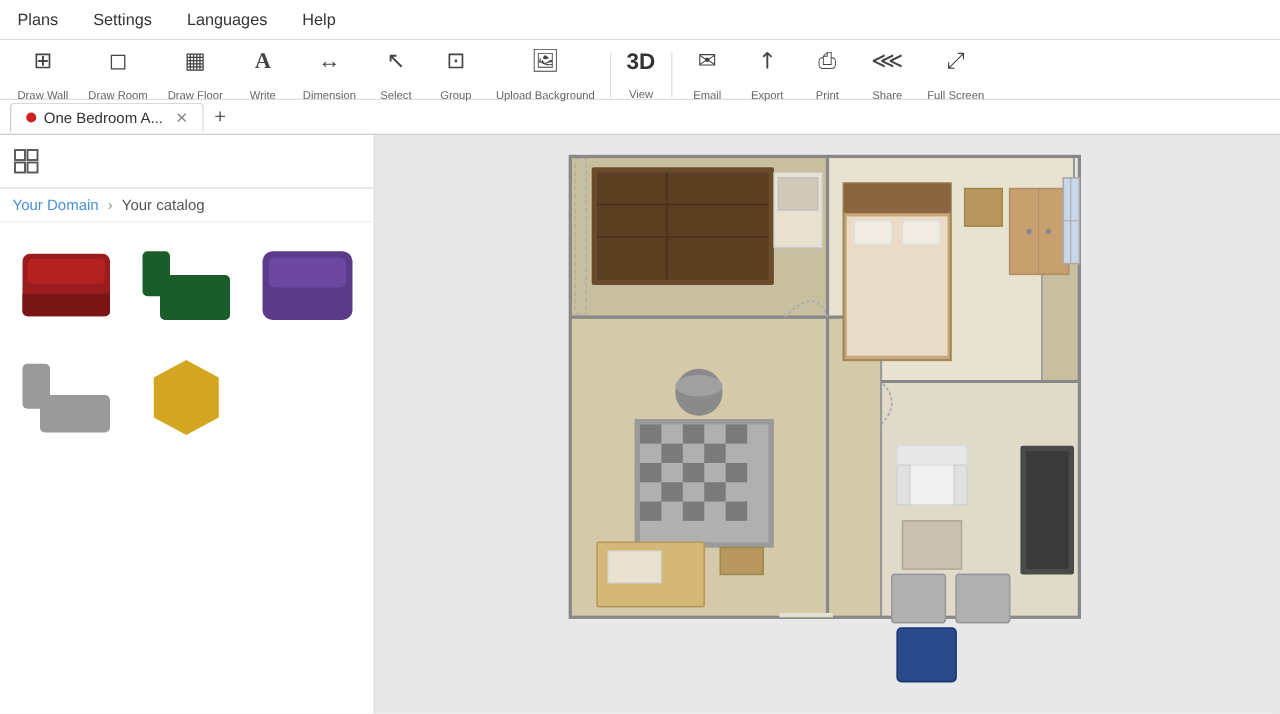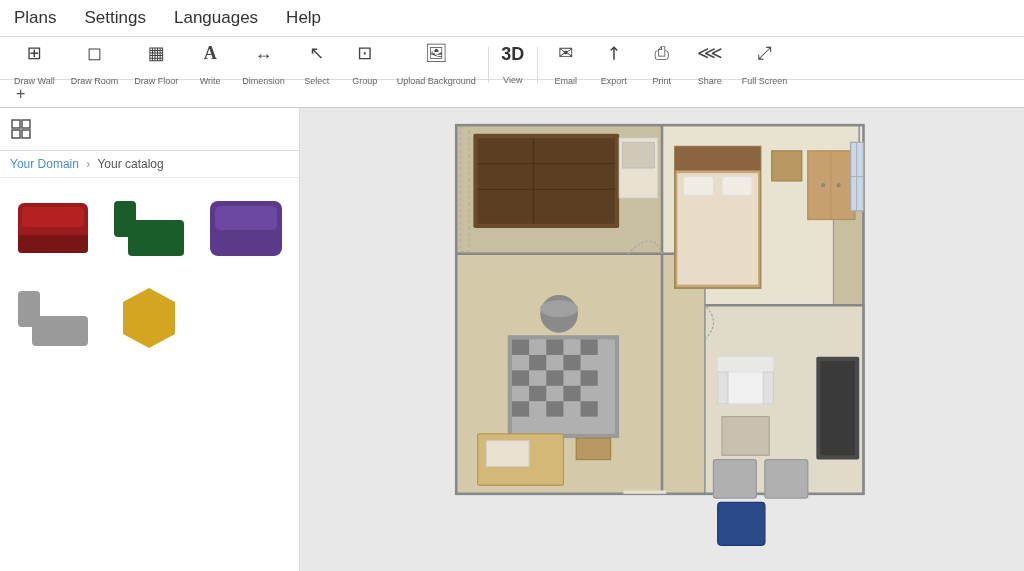--- a/index.html
+++ b/index.html
@@ -42,21 +42,21 @@
 
     #nav-menu {
       display: flex;
       align-items: center;
       padding: 6px 10px;
       border-bottom: 1px solid #ddd;
       gap: 20px;
     }
 
     .nav-item {
-      font-size: 17px;
+      font-size: 13px;
       color: #333;
       cursor: pointer;
       padding: 2px 4px;
     }
 
     #toolbar {
       display: flex;
       align-items: center;
       padding: 4px 8px;
       gap: 4px;
@@ -437,20 +437,25 @@
       </div>
       <div class="tool-btn">
         <span class="tool-icon">⤢</span>
         <span class="tool-label">Full Screen</span>
       </div>
     </div>
   </div>
 </div>
 
 <div id="tab-bar">
+  <div class="tab-item active">
+    <span class="tab-dot"></span>
+    <span>One Bedroom A...</span>
+    <span class="tab-close">✕</span>
+  </div>
   <span class="tab-add">+</span>
 </div>
 
 <div id="main-content">
 
   <div id="left-sidebar">
     <div id="sidebar-tools">
       <div class="sidebar-tool-icon">
         <svg width="24" height="24" viewBox="0 0 24 24" fill="none" stroke="#555" stroke-width="1.5">
           <rect x="3" y="3" width="8" height="8"></rect>

